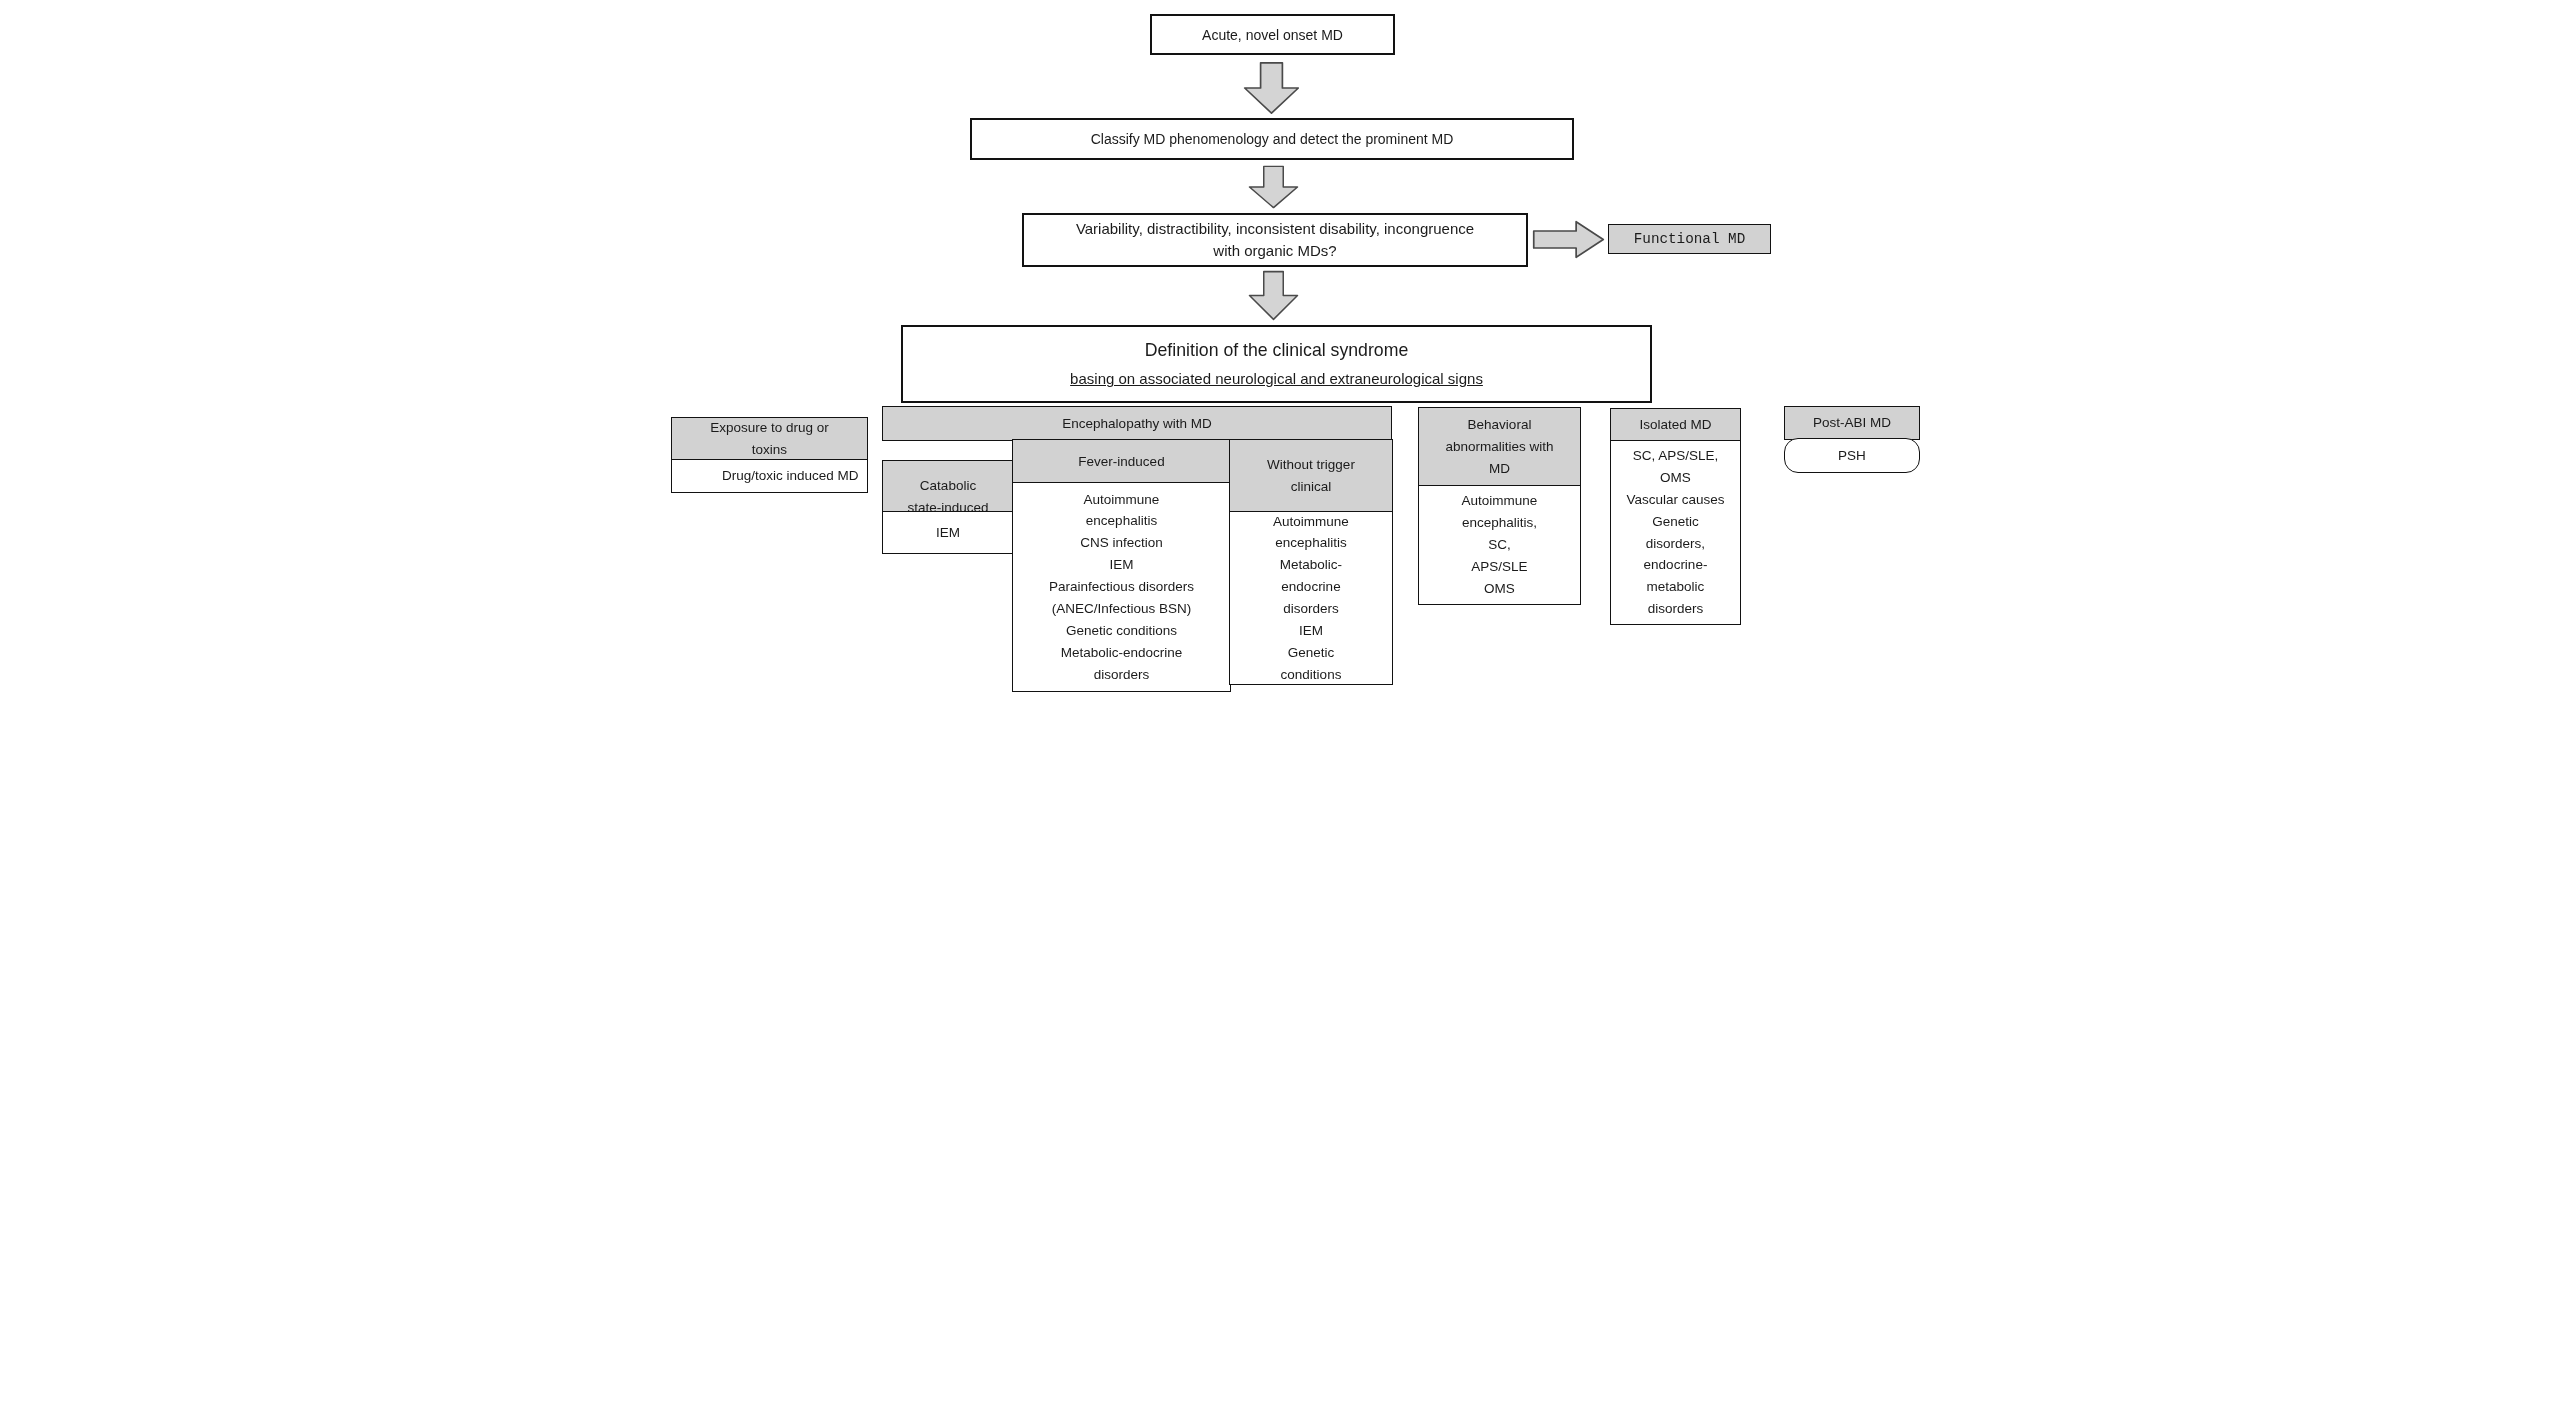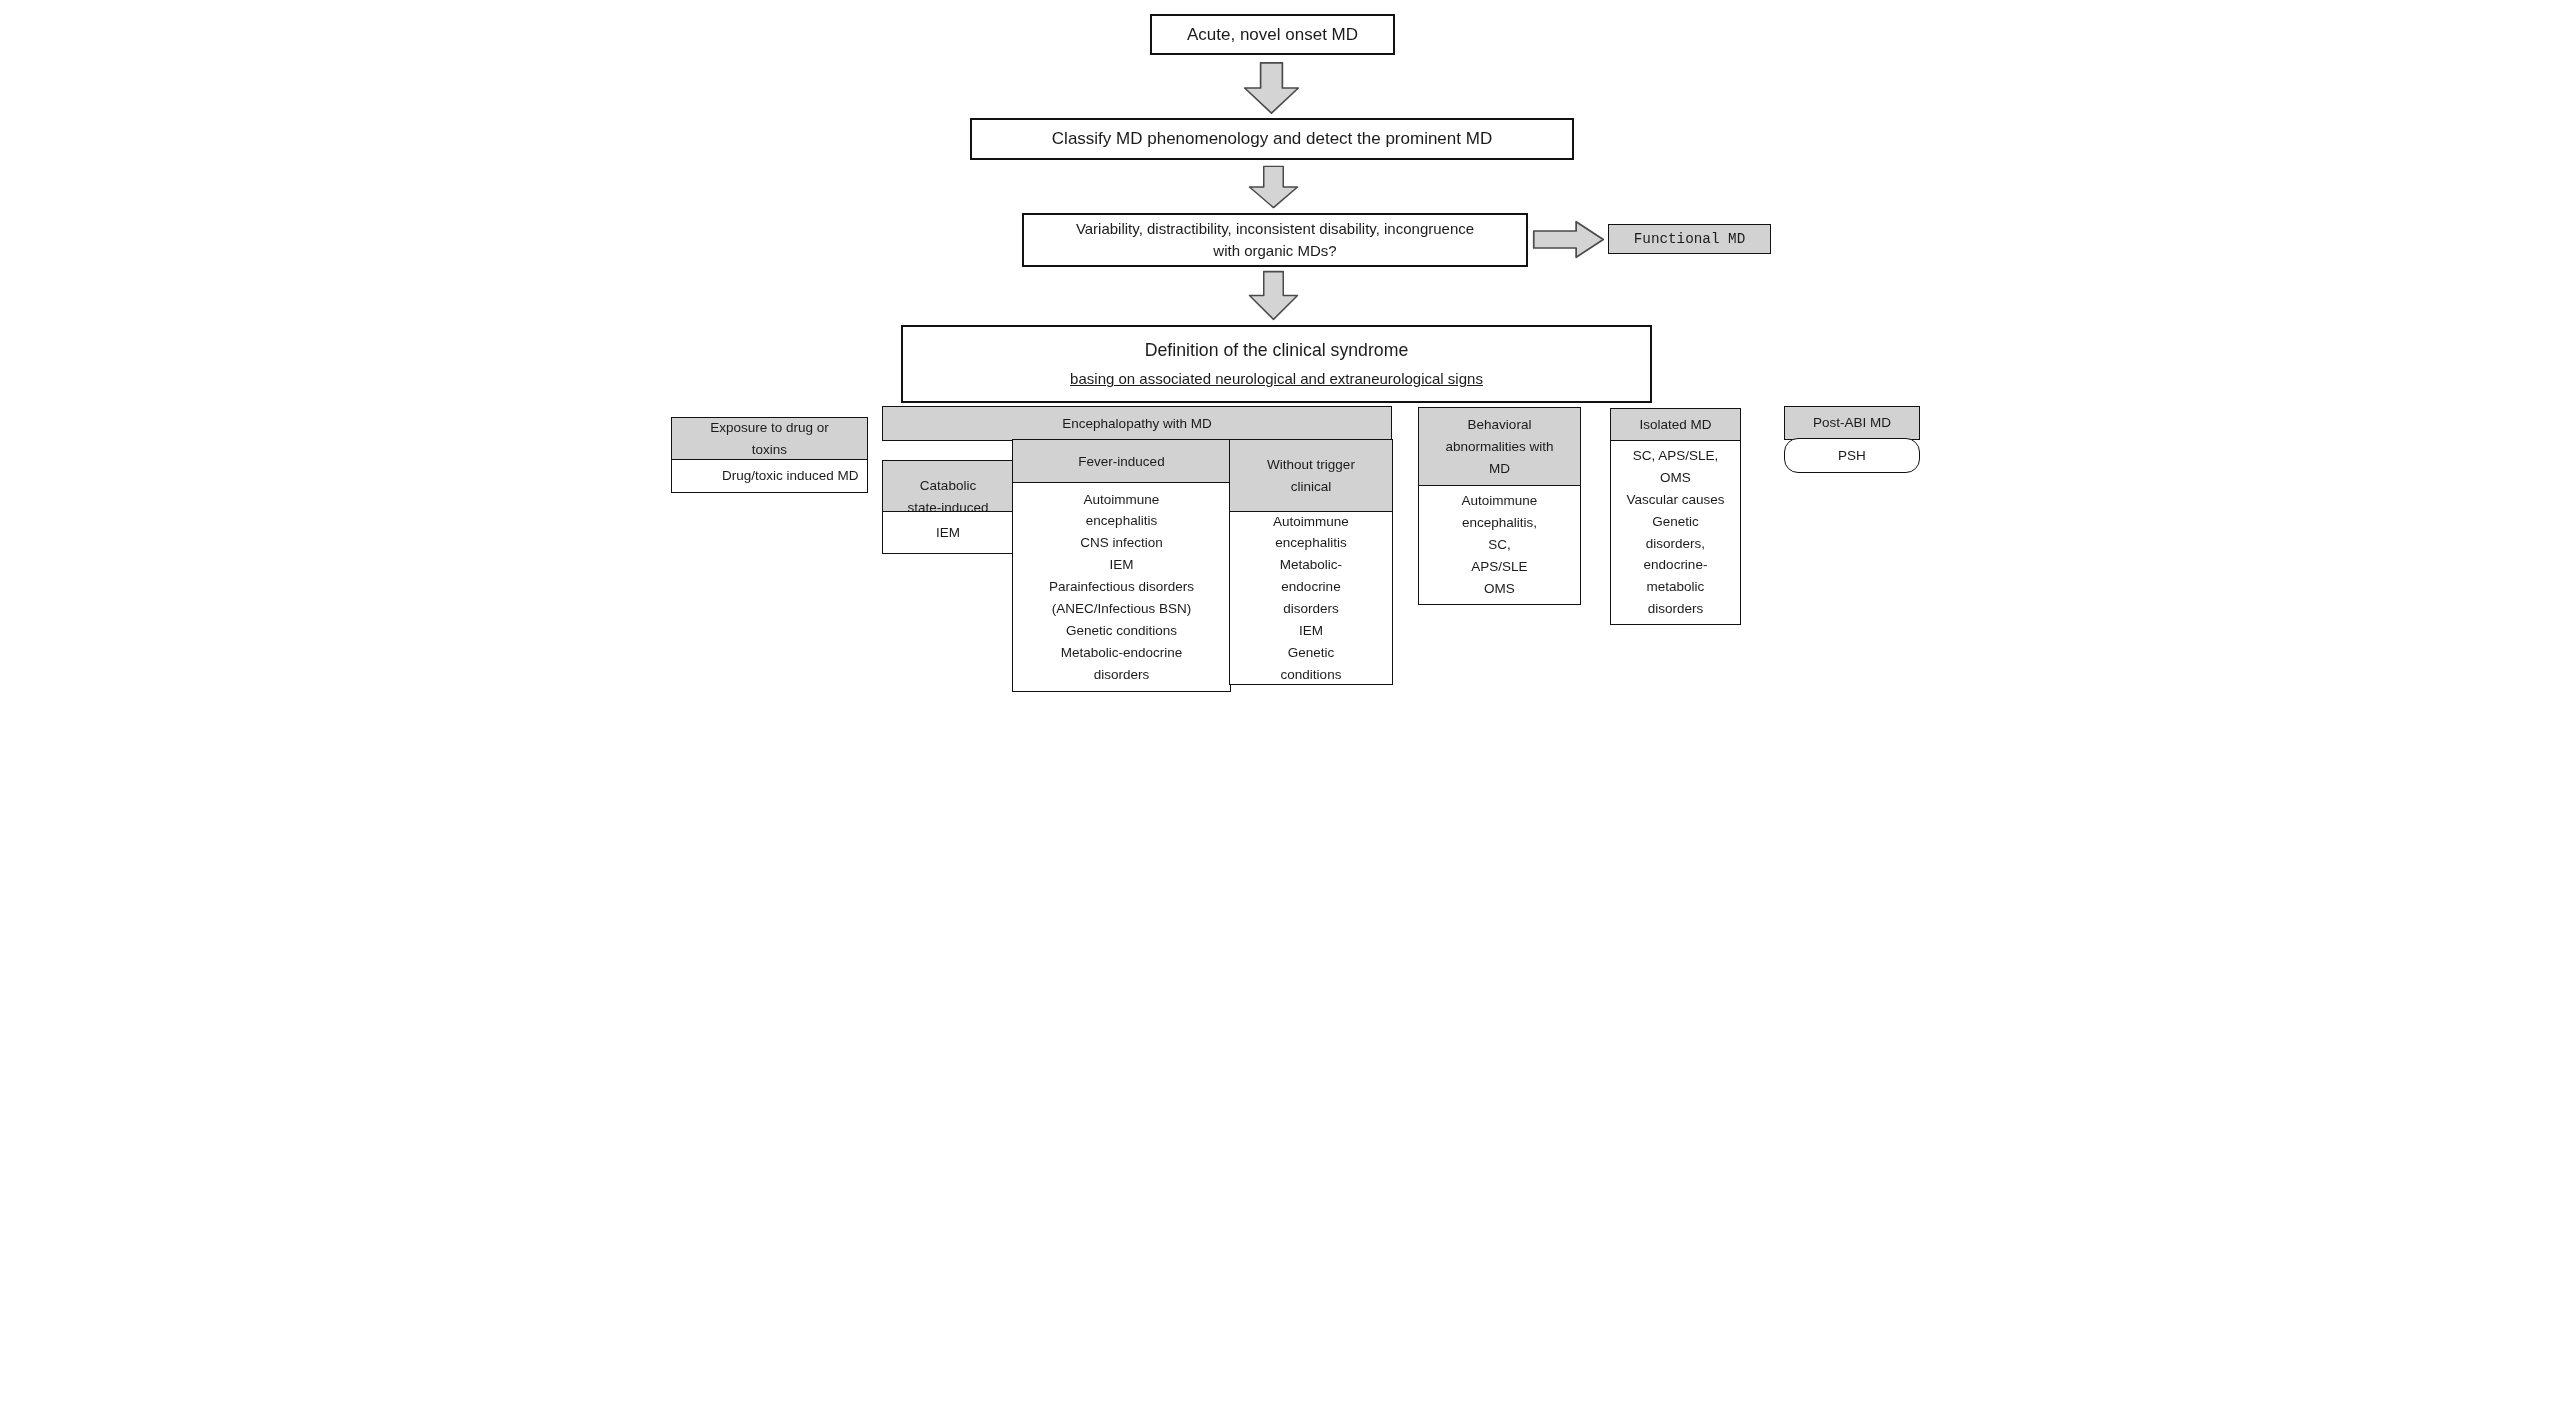--- a/index.html
+++ b/index.html
@@ -27,21 +27,21 @@
     align-items: center;
     justify-content: center;
     text-align: center;
     white-space: pre-line;
     line-height: 1.62;
     font-size: 13.5px;
     padding: 1.7px 3.4px;
   }
   .thick { border-width: 2.5px; }
   .gray  { background: #d2d2d2; }
-  .fs20  { font-size: 17px; line-height: 1.3; }
+  .fs20  { font-size: 14px; line-height: 1.3; }
   .fs18  { font-size: 15px; line-height: 1.5; }
   .fs17  { font-size: 14.3px; line-height: 1.3; }
   .arrow { position: absolute; }
   .arrow svg { display: block; width: 100%; height: 100%; }
   .def-box {
     position: absolute;
     box-sizing: border-box;
     border: 2.5px solid #121212;
     background: #ffffff;
     display: flex;

